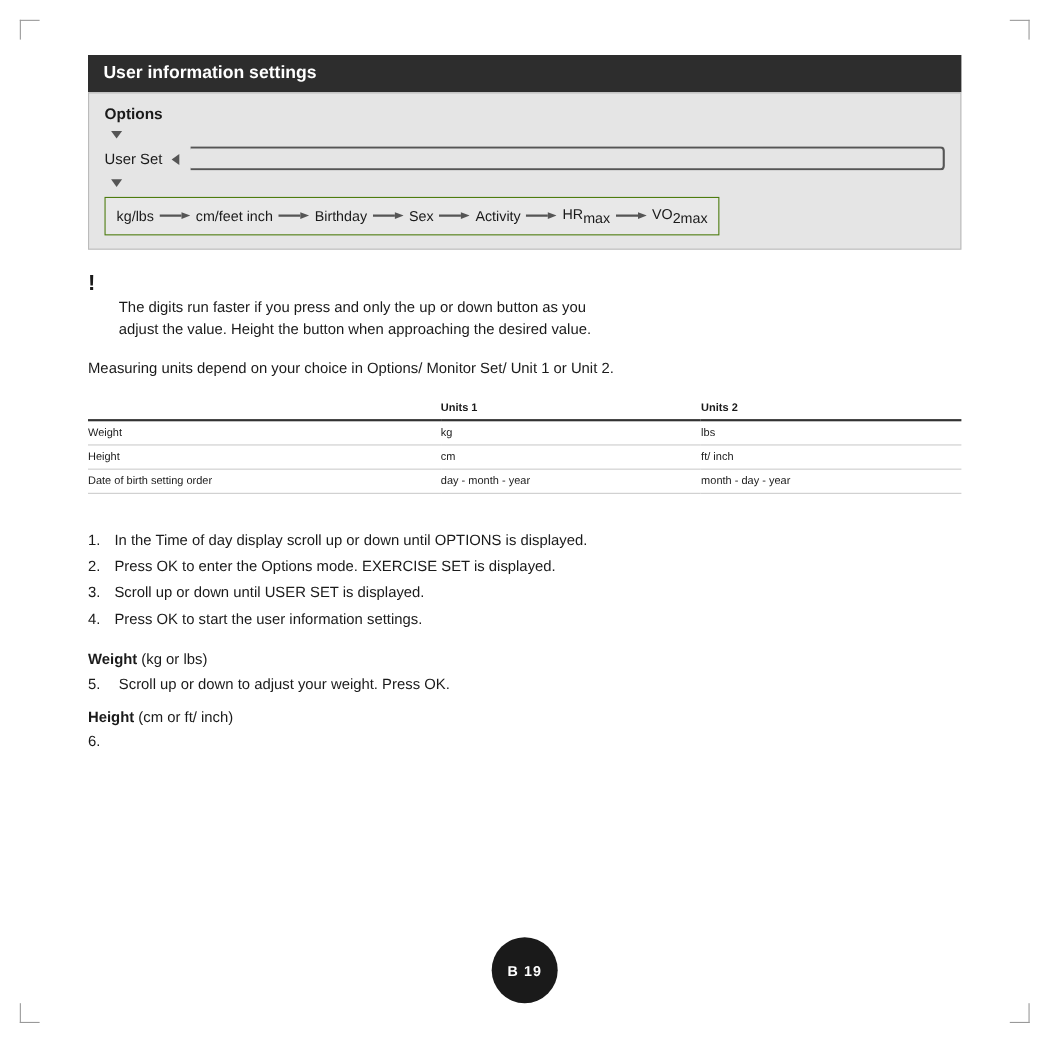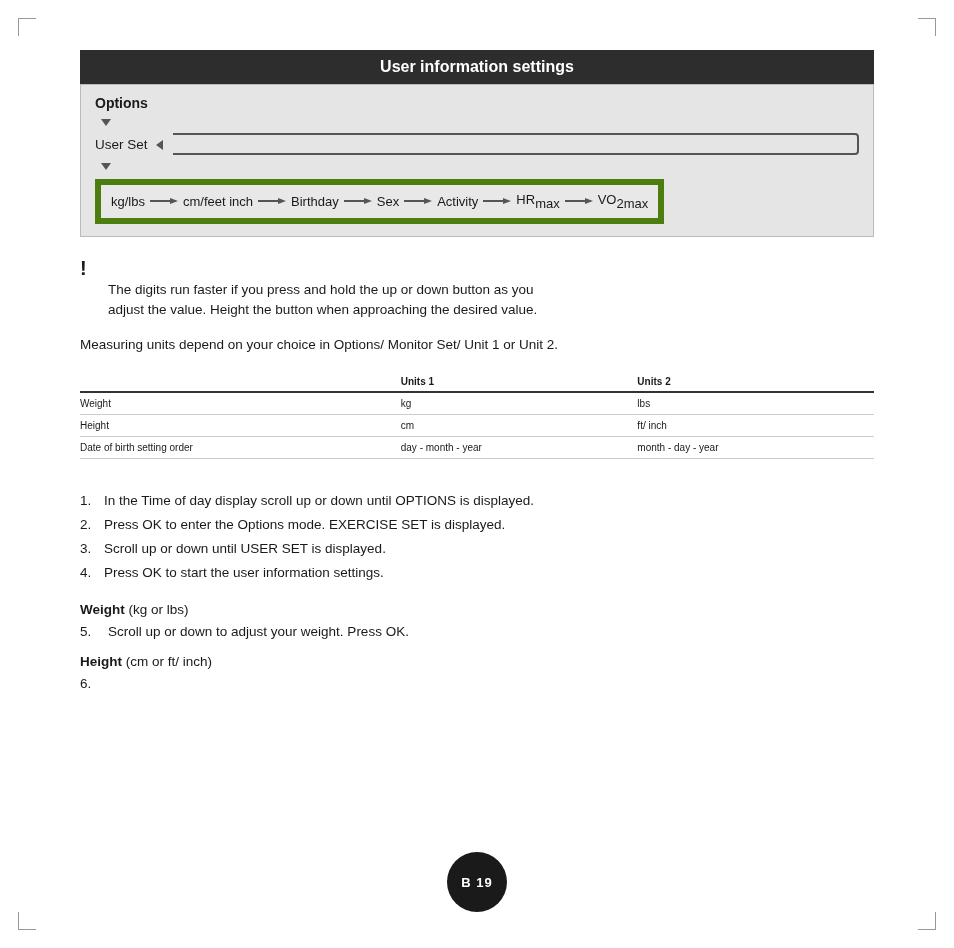--- a/index.html
+++ b/index.html
@@ -33,21 +33,20 @@
     }
 
     
     .section-header {
       background: #2d2d2d;
       color: #fff;
       font-weight: bold;
       font-size: 16px;
       padding: 8px 14px;
       margin-bottom: 0;
-      text-align: center;
     }
 
     .diagram-options {
       font-weight: bold;
       font-size: 14px;
       margin-bottom: 2px;
     }
 
     .flow-label {
       font-size: 13px;
@@ -228,21 +227,21 @@
       flex: 1;
       height: 22px;
       border: 2px solid #555;
       border-left: none;
       margin-left: 8px;
       border-radius: 0 4px 4px 0;
       position: relative;
     }
 
     .flow-box-container {
-      border: 6px solid #4d7c0f;
+      border: 1px solid #4d7c0f;
       background: #e8e8e8;
       padding: 7px 10px;
       display: inline-flex;
       align-items: center;
       gap: 0;
       margin-top: 2px;
     }
 
     .diagram-section {
       border: 1.5px solid #bbb;
@@ -337,21 +336,21 @@
       </span>
       <span class="flow-label">VO<sub>2max</sub></span>
     </div>
 
   </div>
 
   <div class="note-section">
     <div class="note-icon">!</div>
     <div class="note-text">
       <br>
-      <span>The digits run faster if you press and hold the up or down button as you</span><br>
+      <span>The digits run faster if you press and only the up or down button as you</span><br>
       <span>adjust the value. Height the button when approaching the desired value.</span>
     </div>
   </div>
 
   <div class="measuring-line">
     <span>Measuring units depend on your choice in Options/ Monitor Set/ Unit 1 or Unit 2.</span>
   </div>
 
   <table class="units-table">
     <thead>

